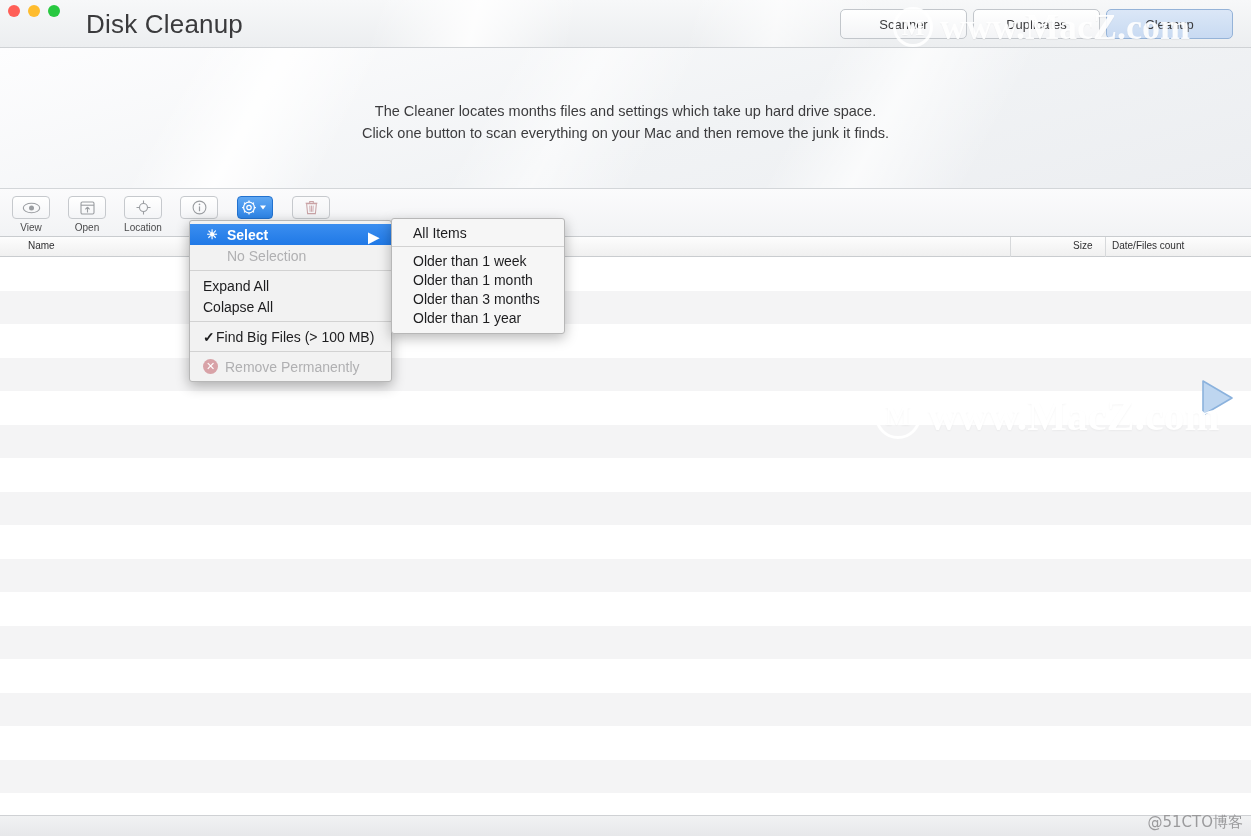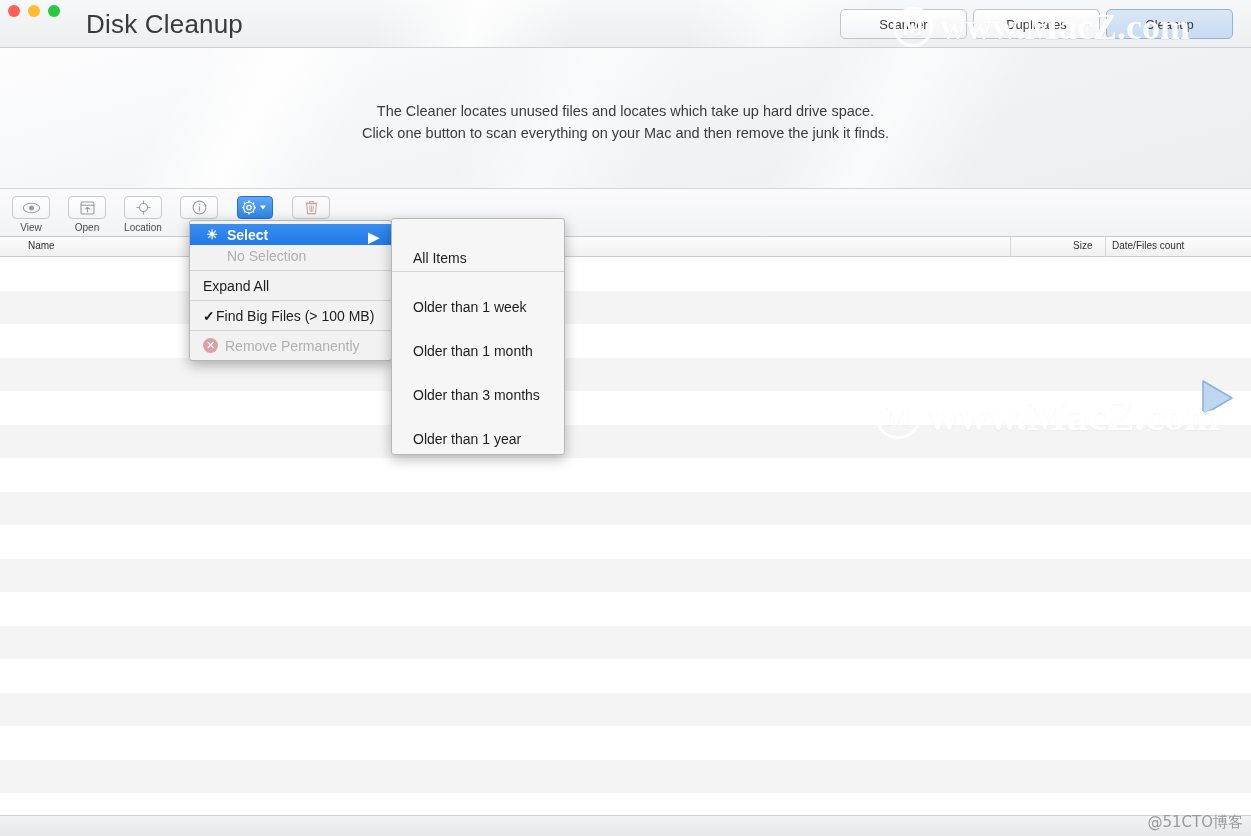--- a/index.html
+++ b/index.html
@@ -166,21 +166,21 @@
 
   
   .submenu {
     position: absolute; left: 391px; top: 218px; width: 174px;
     background: #f6f6f6;
     border: 1px solid #b7b7b7; border-radius: 3px;
     box-shadow: 0 4px 13px rgba(0,0,0,.28);
     padding: 4px 0 6px;
     z-index: 45; font-size: 14px; color: #1d1d1f;
   }
-  .submenu .mi { padding-left: 21px; height: 19px; margin-top: 25px; }
+  .submenu .mi { padding-left: 21px; height: 19px; }
 
   
   .wm {
     position: absolute; pointer-events: none; z-index: 5;
     display: flex; align-items: center; gap: 7px;
     font-family: "Liberation Serif", serif; font-weight: 700;
   }
   .wm-mid { left: 875px; top: 392px; font-size: 42px; color: rgba(255,255,255,.97);
             text-shadow: 0 1px 2px rgba(0,0,0,.045); }
   .wm-top { left: 893px; top: 6px; font-size: 36px; color: rgba(255,255,255,.92);
@@ -212,21 +212,21 @@
   </div>
 
   <div class="segmented">
     <div class="seg-btn">Scanner</div>
     <div class="seg-btn">Duplicates</div>
     <div class="seg-btn active">Cleanup</div>
   </div>
 
   <div class="hero">
     <div class="hero-text">
-      <div>The Cleaner locates unused files and locates which take up hard drive space.</div>
+      <div>The Cleaner locates months files and settings which take up hard drive space.</div>
       <div>Click one button to scan everything on your Mac and then remove the junk it finds.</div>
     </div>
   </div>
 
   <div class="toolbar">
     <div class="tool-group">
 
       <div class="tool">
         <div class="box">
           <svg width="19" height="12" viewBox="0 0 19 12">
@@ -342,20 +342,23 @@
     <div class="mi disabled">
       <span class="bulb"></span>
       <span>No Selection</span>
     </div>
 
     <div class="msep"></div>
 
     <div class="mi">
       <span>Expand All</span>
     </div>
+    <div class="mi">
+      <span>Colapse All</span>
+    </div>
 
     <div class="msep"></div>
 
     <div class="mi">
       <span class="tick">✓</span>
       <span>Find Big Files (&gt; 100 MB)</span>
     </div>
 
     <div class="msep"></div>
 

